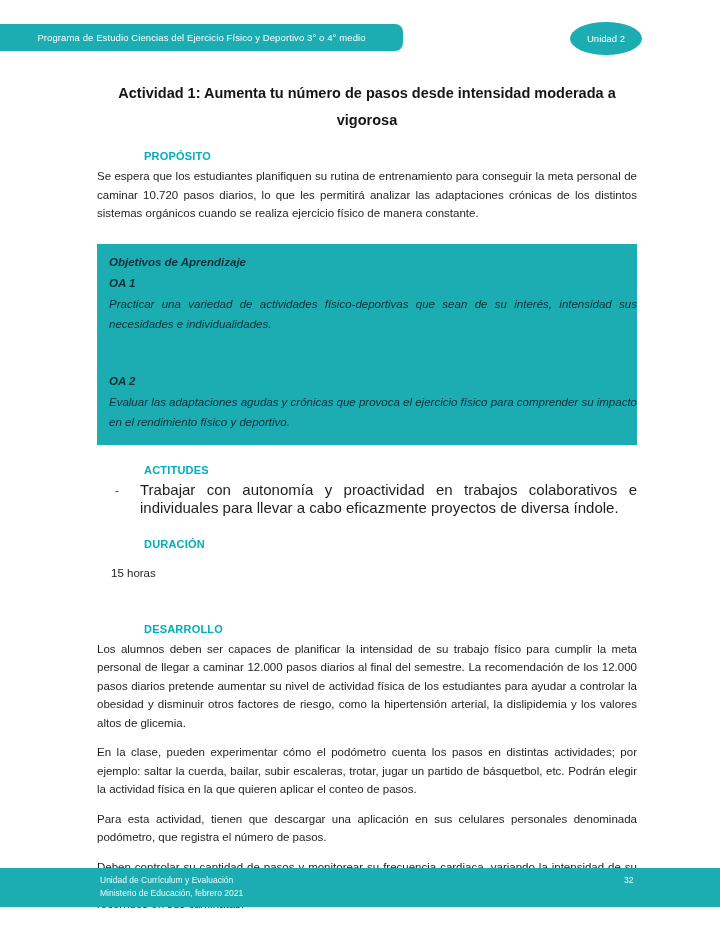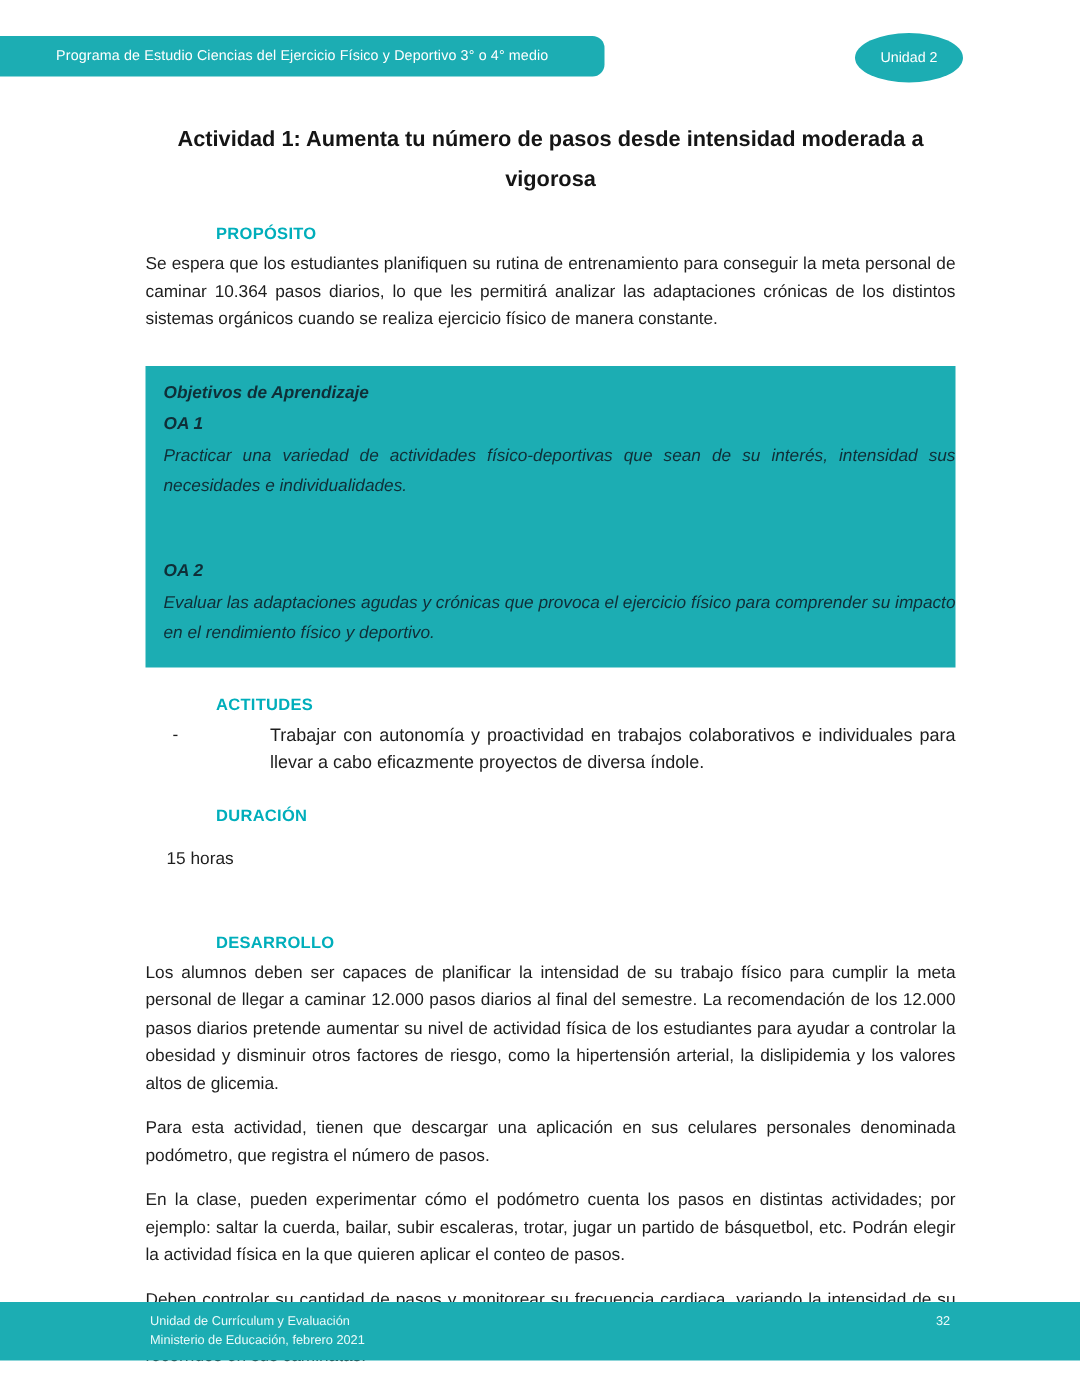--- a/index.html
+++ b/index.html
@@ -62,21 +62,21 @@
     font-size:11.5px;line-height:20.5px;text-align:justify;margin:0;
   }
   .oa-box .oa-entry + .oa-entry{margin-top:36px;}
   
   .bullet-item{display:flex;margin:0;}
   .bullet-item .dash{
     width:25px;margin-left:18px;flex:none;
     font-size:11.5px;line-height:18.5px;
   }
   .bullet-item .bullet-text{
-    flex:1;font-size:12px;line-height:18.5px;text-align:justify;margin-left:40px;
+    flex:1;font-size:15px;line-height:18.5px;text-align:justify;
   }
   
   .duracion-value{font-size:11.5px;line-height:18px;margin:14px;}
   .section-desarrollo{margin-top:41px;}
   .section-desarrollo .body-text + .body-text{margin-top:11px;}
   
   .footer-bar{
     position:absolute;left:0;top:868px;
     width:720px;height:39px;
     background:var(--teal,#1cadb3);
@@ -102,21 +102,21 @@
   <div class="unit-badge">
     <span class="label">Unidad 2</span>
   </div>
 
   <div class="content">
 
     <h1 class="doc-title">Actividad 1: Aumenta tu número de pasos desde intensidad moderada a vigorosa</h1>
 
     <div class="section">
       <div class="sec-heading">PROPÓSITO</div>
-      <p class="body-text">Se espera que los estudiantes planifiquen su rutina de entrenamiento para conseguir la meta personal de caminar 10.364 pasos diarios, lo que les permitirá analizar las adaptaciones crónicas de los distintos sistemas orgánicos cuando se realiza ejercicio físico de manera constante.</p>
+      <p class="body-text">Se espera que los estudiantes planifiquen su rutina de entrenamiento para conseguir la meta personal de caminar 10.720 pasos diarios, lo que les permitirá analizar las adaptaciones crónicas de los distintos sistemas orgánicos cuando se realiza ejercicio físico de manera constante.</p>
     </div>
 
     <div class="oa-box">
       <p class="box-title">Objetivos de Aprendizaje</p>
       <div class="oa-entry">
         <p class="oa-code">OA 1</p>
         <p class="oa-text">Practicar una variedad de actividades físico-deportivas que sean de su interés, intensidad sus necesidades e individualidades.</p>
       </div>
       <div class="oa-entry">
         <p class="oa-code">OA 2</p>
@@ -133,22 +133,22 @@
     </div>
 
     <div class="section">
       <div class="sec-heading">DURACIÓN</div>
       <p class="duracion-value">15 horas</p>
     </div>
 
     <div class="section section-desarrollo">
       <div class="sec-heading">DESARROLLO</div>
       <p class="body-text">Los alumnos deben ser capaces de planificar la intensidad de su trabajo físico para cumplir la meta personal de llegar a caminar 12.000 pasos diarios al final del semestre. La recomendación de los 12.000 pasos diarios pretende aumentar su nivel de actividad física de los estudiantes para ayudar a controlar la obesidad y disminuir otros factores de riesgo, como la hipertensión arterial, la dislipidemia y los valores altos de glicemia.</p>
+      <p class="body-text">En la clase, pueden experimentar cómo el podómetro cuenta los pasos en distintas actividades; por ejemplo: saltar la cuerda, bailar, subir escaleras, trotar, jugar un partido de básquetbol, etc. Podrán elegir la actividad física en la que quieren aplicar el conteo de pasos.</p>
       <p class="body-text">Para esta actividad, tienen que descargar una aplicación en sus celulares personales denominada podómetro, que registra el número de pasos.</p>
-      <p class="body-text">En la clase, pueden experimentar cómo el podómetro cuenta los pasos en distintas actividades; por ejemplo: saltar la cuerda, bailar, subir escaleras, trotar, jugar un partido de básquetbol, etc. Podrán elegir la actividad física en la que quieren aplicar el conteo de pasos.</p>
       <p class="body-text">Deben controlar su cantidad de pasos y monitorear su frecuencia cardiaca, variando la intensidad de su trabajo de moderada a vigorosa; así también podrán incorporar a su plan de entrenamiento los kilómetros recorridos en sus caminatas.</p>
     </div>
 
   </div>
 
   <div class="footer-bar">
     <div class="footer-org">
       <div>Unidad de Currículum y Evaluación</div>
       <div>Ministerio de Educación, febrero 2021</div>
     </div>

